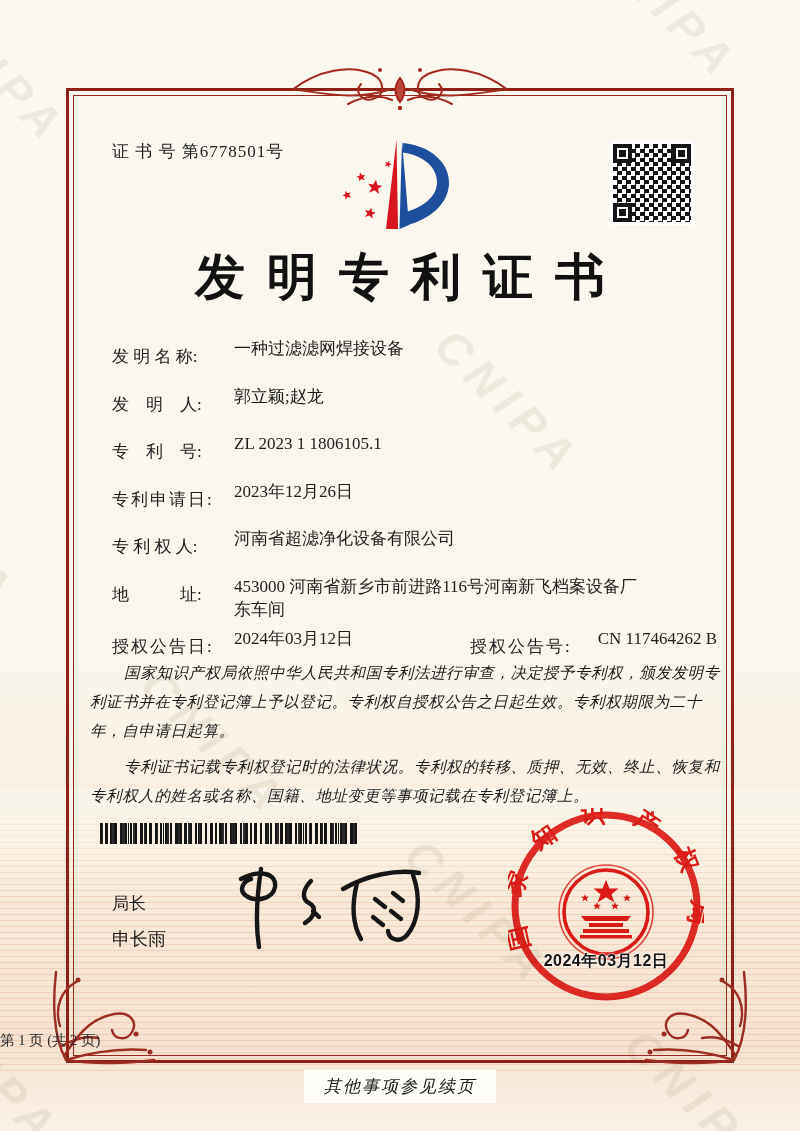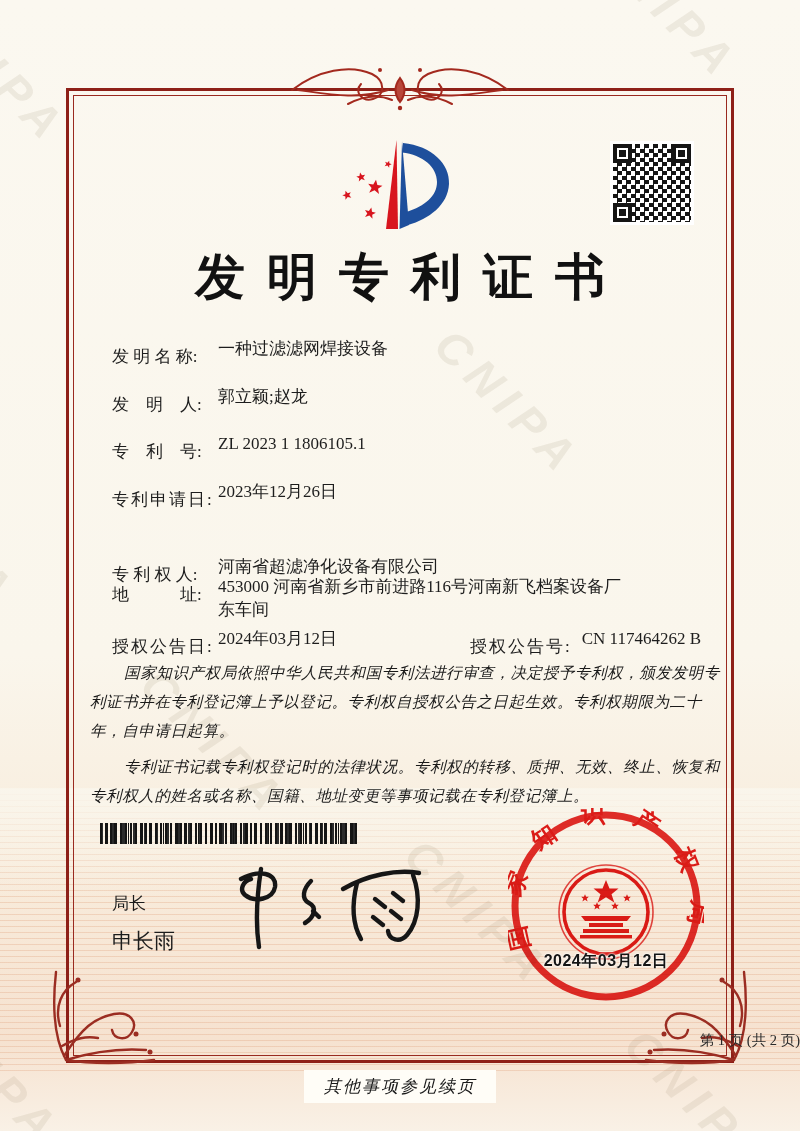--- a/index.html
+++ b/index.html
@@ -38,45 +38,45 @@
   .finder{position:absolute;width:19px;height:19px;border:4px solid #151515;background:#fff;box-sizing:border-box;}
   .finder::after{content:"";position:absolute;left:2px;top:2px;width:7px;height:7px;background:#151515;}
   .f-tl{left:0;top:0}.f-tr{right:0;top:0}.f-bl{left:0;bottom:0}
   
   .title{position:absolute;left:0;top:244px;width:800px;text-align:center;
     font-size:50px;font-weight:bold;letter-spacing:22px;text-indent:22px;color:#111;}
   
   .f-row{position:absolute;left:112px;display:flex;font-size:17px;line-height:23px;color:#1d1d1d;}
   .f-label{flex:none;width:106px;margin-top:8px;}
   .f-label.ls2{letter-spacing:2px;}
-  .f-value{white-space:nowrap;}
+  .f-value{white-space:nowrap;margin-left:16px;}
   .f-value.wrap2{white-space:normal;width:492px;}
   .grant-no{position:absolute;left:470px;display:flex;font-size:17px;line-height:23px;color:#1d1d1d;}
   .grant-no .f-label{width:auto;margin-right:10px;}
   
   .body-text{position:absolute;left:90px;top:660px;width:630px;font-style:italic;
     font-size:15.5px;line-height:29px;letter-spacing:.6px;color:#1a1a1a;font-family:Liberation Mono, monospace;}
   .body-text p{margin:0 0 7px 0;text-indent:2.2em;}
   
   .barcode{position:absolute;left:100px;top:823px;width:258px;height:21px;
     background-image:
       repeating-linear-gradient(90deg,#141414 0 2px,rgba(0,0,0,0) 2px 5px),
       repeating-linear-gradient(90deg,#141414 0 1px,rgba(0,0,0,0) 1px 7px),
       repeating-linear-gradient(90deg,#2b2b2b 0 3px,rgba(0,0,0,0) 3px 11px);}
   
   .sig-title{position:absolute;left:112px;top:892px;font-family:Liberation Sans, sans-serif;font-size:17px;color:#1c1c1c;}
-  .sig-name{position:absolute;left:112px;top:927px;font-family:"Liberation Sans","DejaVu Sans",sans-serif;font-size:21px;color:#1c1c1c;}
+  .sig-name{position:absolute;left:112px;top:927px;font-family:"Liberation Sans","DejaVu Sans",sans-serif;font-size:18px;color:#1c1c1c;}
   .sig-script{position:absolute;left:215px;top:855px;}
   
   .seal{position:absolute;left:508px;top:808px;width:196px;height:196px;mix-blend-mode:multiply;opacity:.96;}
   .seal-date{position:absolute;left:508px;top:951px;width:196px;text-align:center;
     font-family:"Liberation Sans","DejaVu Sans",sans-serif;font-size:16px;font-weight:600;color:#141414;
     text-shadow:0 0 3px #fff,0 0 2px #fff;letter-spacing:.5px;}
   
-  .page-info{position:absolute;left:0;top:1031px;width:800px;text-align:right;font-size:14.5px;color:#2a2a2a;}
+  .page-info{position:absolute;left:0;top:1031px;width:800px;text-align:left;font-size:14.5px;color:#2a2a2a;}
   .note-box{position:absolute;left:50%;top:1070px;transform:translateX(-50%);
     background:#fffdf7;padding:5px 20px;font-style:italic;font-size:17px;letter-spacing:2px;color:#1a1a1a;}
 </style>
 </head>
 <body>
 
 <div class="page">
 
   <div class="waves"></div>
 
@@ -128,20 +128,21 @@
         <path d="M24,92 C50,84 78,80 104,82"></path>
         <path d="M18,58 C12,38 20,22 34,14"></path>
         <path d="M20,78 C34,70 44,68 56,70"></path>
       </g>
       <circle cx="36" cy="12" r="2.5" fill="#9b2d22"></circle>
       <circle cx="94" cy="66" r="2.5" fill="#9b2d22"></circle>
       <circle cx="108" cy="84" r="2.5" fill="#9b2d22"></circle>
     </g>
   </svg>
 
+  <div class="cert-no">证 书 号 第6778501号</div>
 
   <svg class="logo" width="132" height="100" viewBox="0 0 132 100">
     <defs>
       <path id="star" d="M0,-10 L2.9,-3.1 L10,-3.1 L4.5,1.9 L6.9,9 L0,4.5 L-6.9,9 L-4.5,1.9 L-10,-3.1 L-2.9,-3.1 Z"></path>
     </defs>
     <path d="M60.5,4 L50,93 L62,93 Z" fill="#d8151e"></path>
     <path d="M66,5 L63.5,93 L73,89 Z" fill="#1e4f9c"></path>
     <path d="M67,7 C96,10 114,28 113,48 C112,69 93,83 72,89 L70.5,76 C89,70 101,60 101,46 C101,31 87,19 66,16.5 Z" fill="#1e4f9c"></path>
     <use href="#star" fill="#d8151e" transform="translate(52,28) scale(0.35) rotate(20)"></use>
     <use href="#star" fill="#d8151e" transform="translate(25,41) scale(0.45) rotate(-12)"></use>
@@ -169,21 +170,21 @@
     <span class="f-value">郭立颖;赵龙</span>
   </div>
   <div class="f-row" style="top:432px">
     <span class="f-label">专　利　号:</span>
     <span class="f-value">ZL 2023 1 1806105.1</span>
   </div>
   <div class="f-row" style="top:480px">
     <span class="f-label ls2">专利申请日:</span>
     <span class="f-value">2023年12月26日</span>
   </div>
-  <div class="f-row" style="top:555px">
+  <div class="f-row" style="top:527px">
     <span class="f-label">专 利 权 人:</span>
     <span class="f-value">河南省超滤净化设备有限公司</span>
   </div>
   <div class="f-row" style="top:575px">
     <span class="f-label">地　　　址:</span>
     <span class="f-value wrap2"><span>453000 河南省新乡市前进路116号河南新飞档案设备厂</span><br><span>东车间</span></span>
   </div>
   <div class="f-row" style="top:627px">
     <span class="f-label ls2">授权公告日:</span>
     <span class="f-value">2024年03月12日</span>

